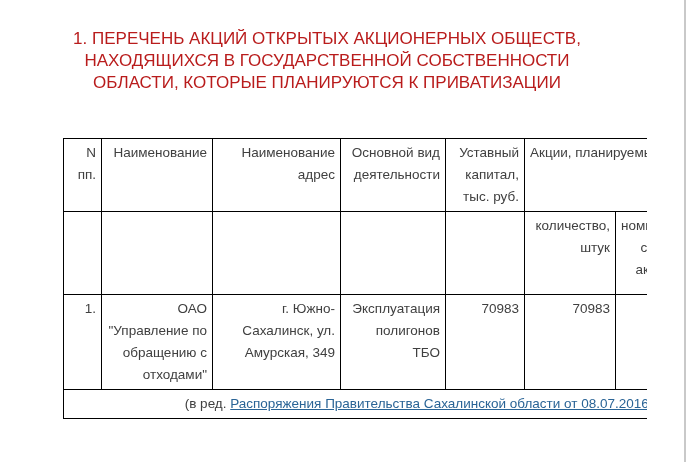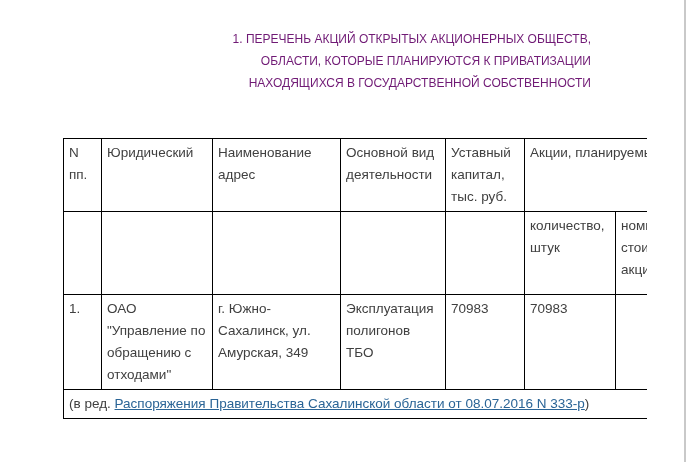--- a/index.html
+++ b/index.html
@@ -47,41 +47,41 @@
   a.doc-link {
     color: #2a6496;
     text-decoration: underline;
     cursor: pointer;
   }
   .doc-title {
     margin: 28px 0 0 63px;
     width: 584px;
     padding-right: 56px;
     box-sizing: border-box;
-    text-align: right;
-    font-size: 12px;
+    text-align: center;
+    font-size: 17px;
     line-height: 22px;
-    color: #701a75;
+    color: #b91c1c;
   }
   table.doc-table {
     margin: 44px 0 0 63px;
     width: 647px;
     table-layout: fixed;
     border-collapse: collapse;
     font-size: 13.5px;
     color: #404040;
   }
   table.doc-table th,
   table.doc-table td {
     border: 1px solid #000000;
     vertical-align: top;
     padding: 3px 5px;
     line-height: 22px;
     font-weight: normal;
-    text-align: left;
+    text-align: right;
     box-sizing: border-box;
     overflow: visible;
   }
   .c-left  { text-align: left; }
   .c-tight { padding-left: 3px; padding-right: 3px; margin-top: 44px; }
   .akcii {
     text-align: left;
     padding-left: 25px;
     white-space: nowrap;
   }
@@ -98,38 +98,38 @@
 </style>
 </head>
 <body>
 
 <div class="page">
   <div class="content">
 
 
     <div class="doc-title">
       <div>1. ПЕРЕЧЕНЬ АКЦИЙ ОТКРЫТЫХ АКЦИОНЕРНЫХ ОБЩЕСТВ,</div>
+      <div>НАХОДЯЩИХСЯ В ГОСУДАРСТВЕННОЙ СОБСТВЕННОСТИ</div>
       <div>ОБЛАСТИ, КОТОРЫЕ ПЛАНИРУЮТСЯ К ПРИВАТИЗАЦИИ</div>
-      <div>НАХОДЯЩИХСЯ В ГОСУДАРСТВЕННОЙ СОБСТВЕННОСТИ</div>
     </div>
 
     <table class="doc-table">
       <colgroup>
         <col style="width:38px">
         <col style="width:111px">
         <col style="width:128px">
         <col style="width:105px">
         <col style="width:79px">
         <col style="width:91px">
         <col style="width:95px">
       </colgroup>
       <tbody>
         <tr class="r1">
           <th>N пп.</th>
-          <th>Юридический</th>
+          <th>Наименование</th>
           <th>Наименование адрес</th>
           <th class="c-tight">Основной вид деятельности</th>
           <th>Уставный капитал, тыс. руб.</th>
           <th class="akcii" colspan="2">Акции, планируемые к приватизации</th>
         </tr>
         <tr class="r2">
           <th></th>
           <th></th>
           <th></th>
           <th></th>

